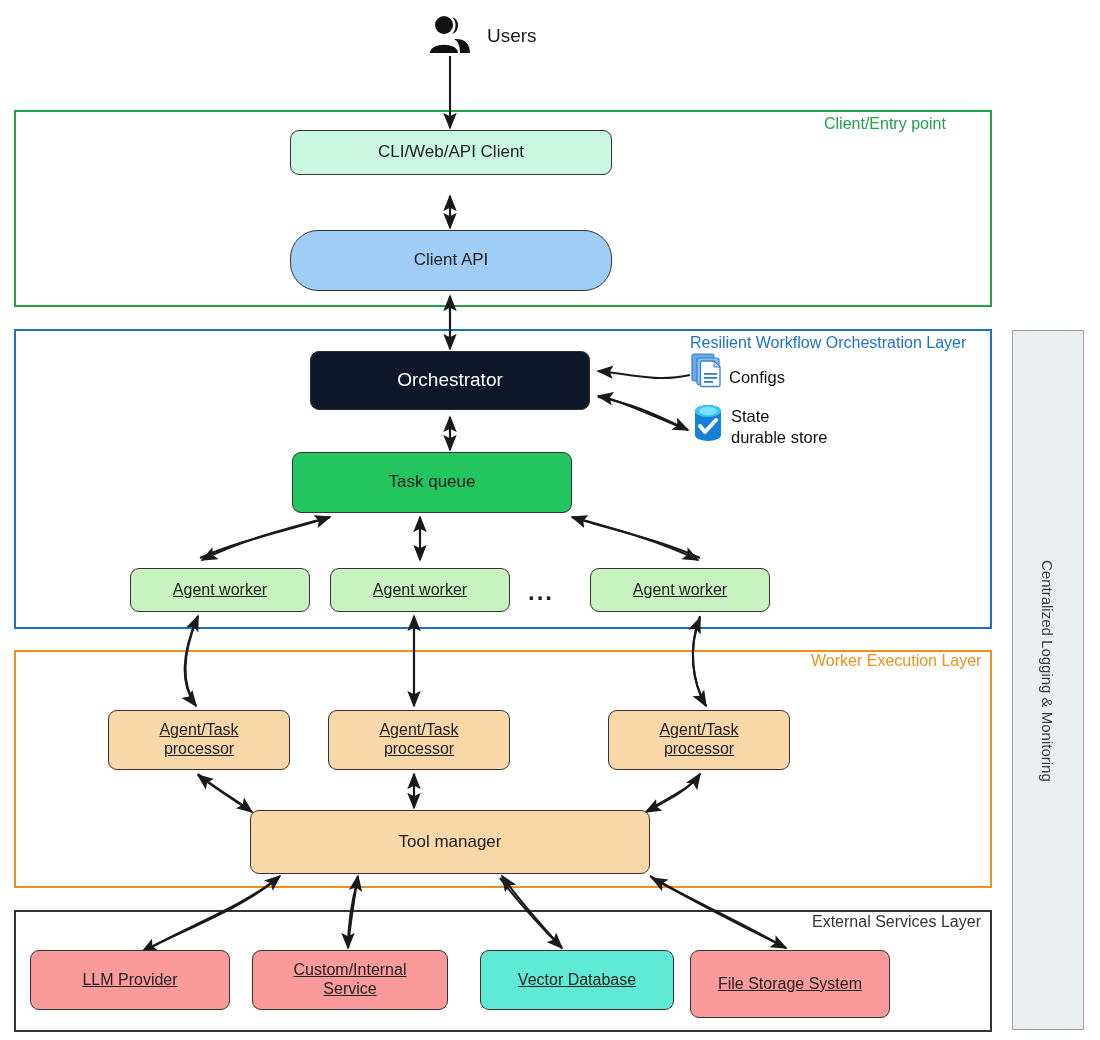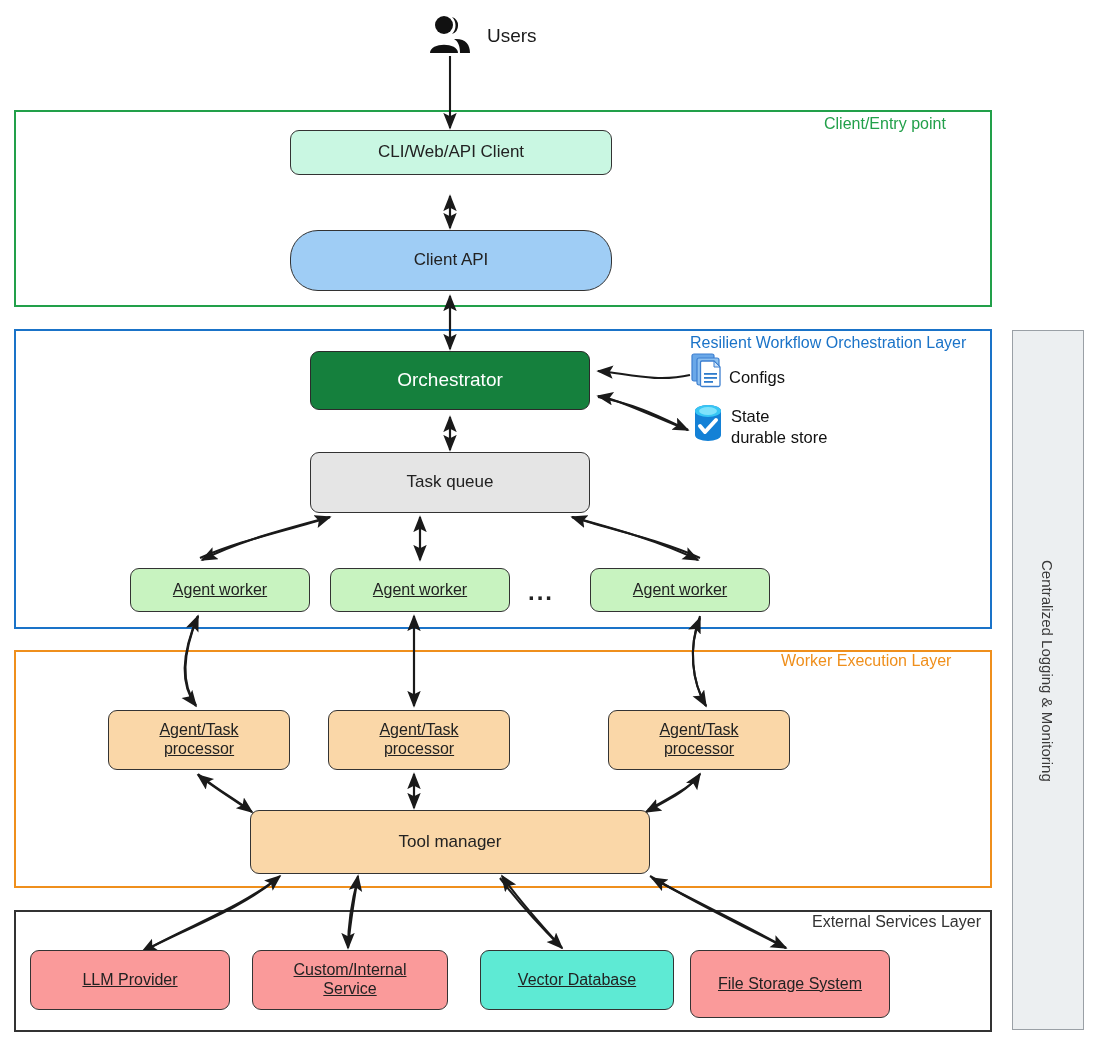--- a/index.html
+++ b/index.html
@@ -47,21 +47,21 @@
   </div>
   <div class="users-label" style="left:487px;top:25px;text-align:right;">Users</div>
 
   <div class="layer" style="left:14px;top:110px;width:978px;height:197px;border:2.2px solid #22a04a;"></div>
   <div class="layer-label" style="left:824px;top:115px;color:#22a04a;">Client/Entry point</div>
 
   <div class="layer" style="left:14px;top:329px;width:978px;height:300px;border:2.2px solid #1a73c8;"></div>
   <div class="layer-label" style="left:690px;top:334px;color:#1a73c8;">Resilient Workflow Orchestration Layer</div>
 
   <div class="layer" style="left:14px;top:650px;width:978px;height:238px;border:2.2px solid #ef8f1c;"></div>
-  <div class="layer-label" style="left:781px;top:652px;color:#ef8f1c;">Worker Execution Layer</div>
+  <div class="layer-label" style="left:811px;top:652px;color:#ef8f1c;">Worker Execution Layer</div>
 
   <div class="layer" style="left:14px;top:910px;width:978px;height:122px;border:2.2px solid #333333;"></div>
   <div class="layer-label" style="left:812px;top:913px;color:#333333;">External Services Layer</div>
 
   <div class="side-panel" style="left:1012px;top:330px;width:72px;height:700px;"></div>
   <div class="side-panel-text" style="left:1056px;top:560px;transform:rotate(90deg);">Centralized Logging &amp; Monitoring</div>
 
   <svg class="wires">
     <defs>
       <marker id="ah" markerWidth="9" markerHeight="9" refX="7.2" refY="3.2" orient="auto" markerUnits="strokeWidth">
@@ -117,24 +117,24 @@
       <path d="M786,948 C744,924 692,900 652,878" marker-end="url(#ah)"></path>
     </g>
   </svg>
 
   <div class="node" style="left:290px;top:130px;width:322px;height:45px;background:#c9f7e2;">
     <span>CLI/Web/API Client</span>
   </div>
   <div class="node" style="left:290px;top:230px;width:322px;height:61px;background:#9fcdf5;border-radius:28px;">
     <span>Client API</span>
   </div>
-  <div class="node orch" style="left:310px;top:351px;width:280px;height:59px;background:#15803d;">
+  <div class="node orch" style="left:310px;top:351px;width:280px;height:59px;background:#0f172a;">
     <span>Orchestrator</span>
   </div>
-  <div class="node" style="left:310px;top:452px;width:280px;height:61px;background:#e5e5e5;">
+  <div class="node" style="left:292px;top:452px;width:280px;height:61px;background:#22c55e;">
     <span>Task queue</span>
   </div>
 
   <div class="node small" style="left:130px;top:568px;width:180px;height:44px;background:#c8f3c0;">
     <span>Agent worker</span>
   </div>
   <div class="node small" style="left:330px;top:568px;width:180px;height:44px;background:#c8f3c0;">
     <span>Agent worker</span>
   </div>
   <div class="node small" style="left:590px;top:568px;width:180px;height:44px;background:#c8f3c0;">

